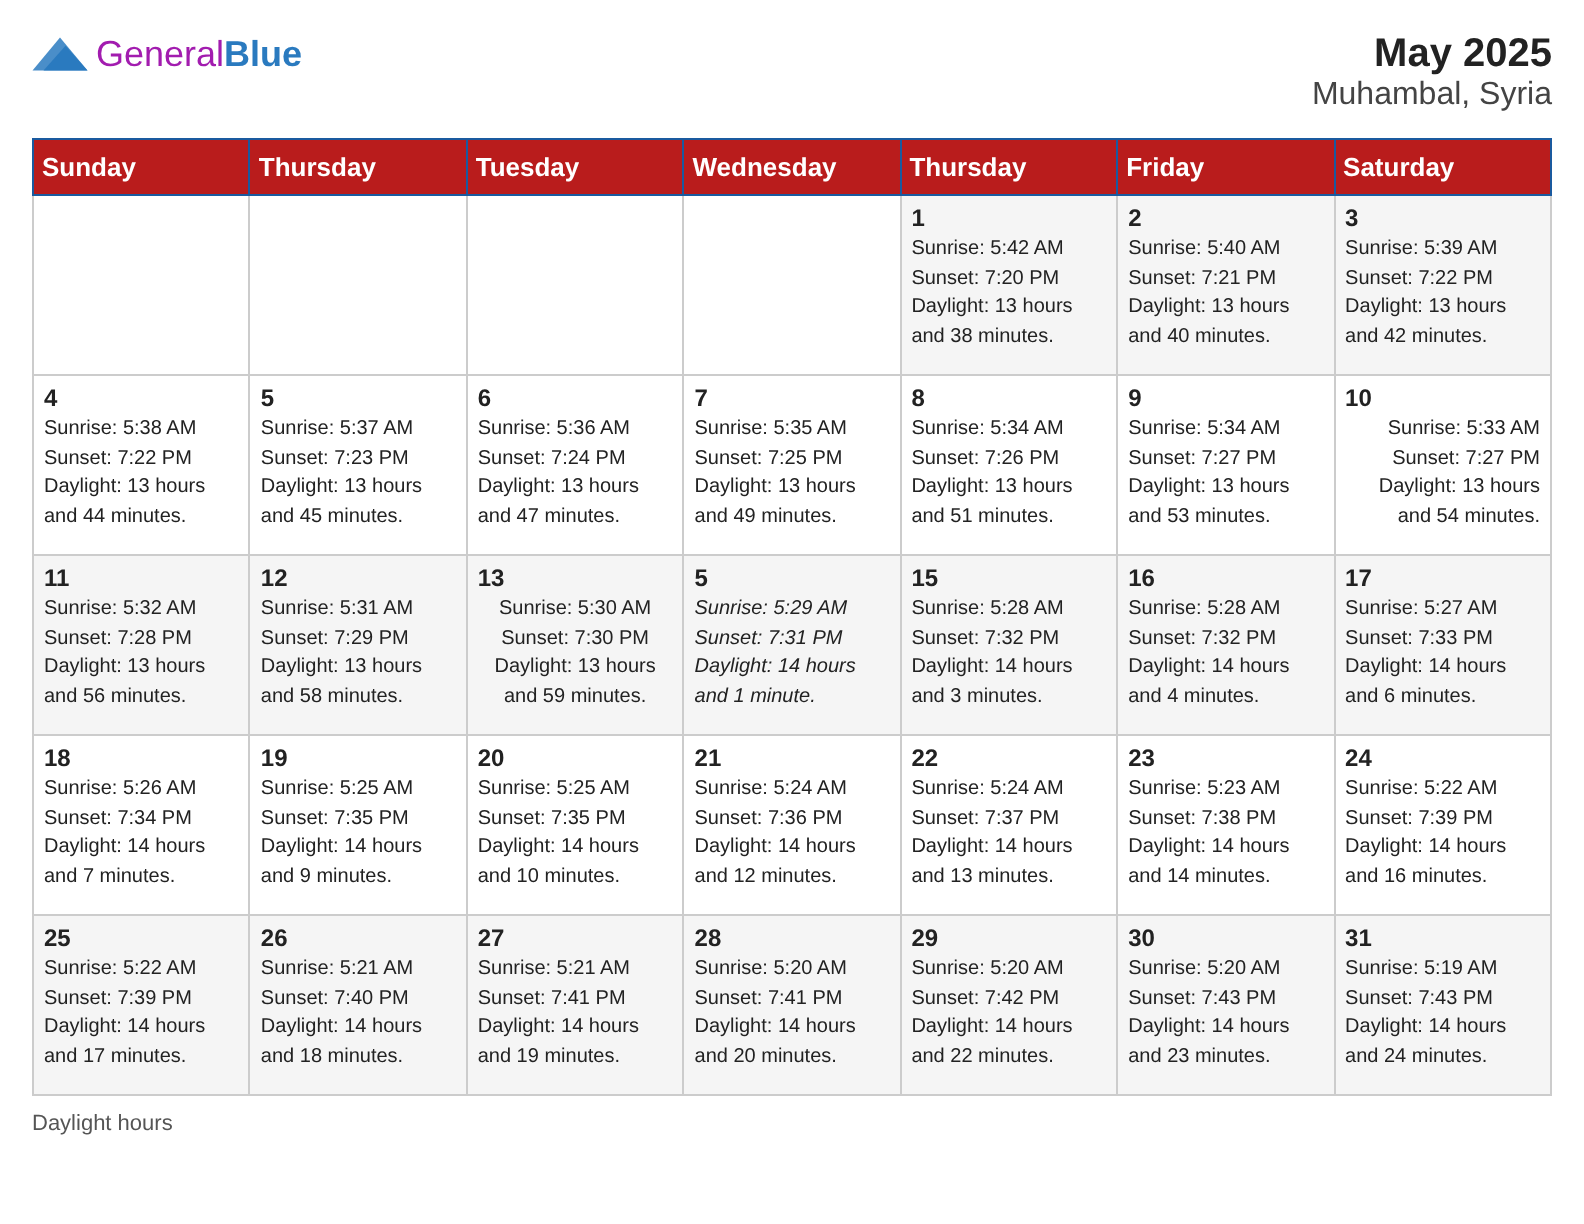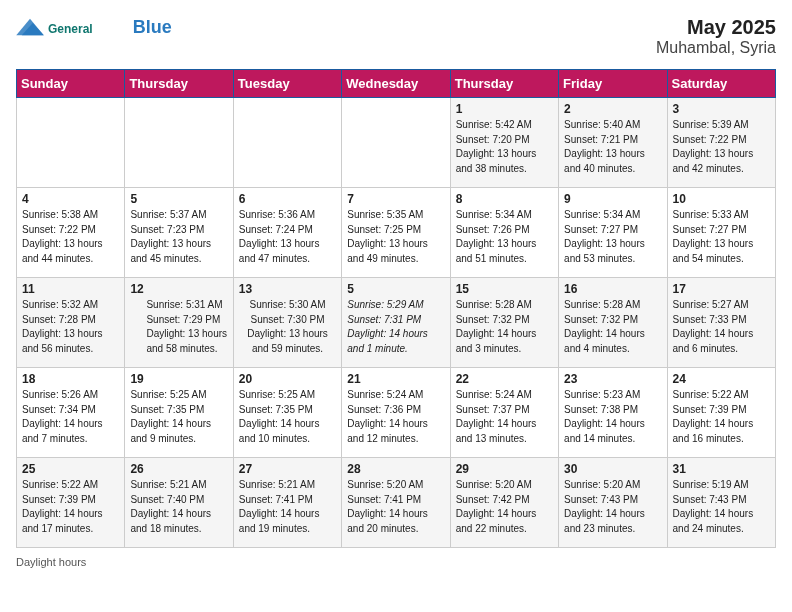--- a/index.html
+++ b/index.html
@@ -36,21 +36,21 @@
     .title-block .location {
       font-size: 16px;
       color: #444;
     }
     table {
       width: 100%;
       border-collapse: collapse;
       table-layout: fixed;
     }
     thead tr th {
-      background-color: #be185d;
+      background-color: #b91c1c;
       color: #fff;
       font-size: 13px;
       font-weight: bold;
       padding: 6px 4px;
       text-align: left;
       border: 1px solid #1a5a9f;
     }
     tbody tr td {
       border: 1px solid #ccc;
       vertical-align: top;
@@ -89,21 +89,21 @@
 </head>
 <body>
 
 <div class="header">
   <div class="logo">
     <svg class="logo-icon" viewBox="0 0 40 32" xmlns="http://www.w3.org/2000/svg">
       <polygon points="0,28 20,4 40,28" fill="#2a7abf" opacity="0.85"></polygon>
       <polygon points="8,28 24,10 40,28" fill="#2a7abf"></polygon>
     </svg>
     <div>
-      <span style="font-size:12px;font-weight:bold;color:#0f766e;">General</span><span style="font-size:18px;font-weight:bold;color:#2a7abf;padding-left:40px;">Blue</span>
+      <span style="font-size:18px;font-weight:normal;color:#a21caf;">General</span><span style="font-size:18px;font-weight:bold;color:#2a7abf;">Blue</span>
     </div>
   </div>
   <div class="title-block">
     <div class="month-year">May 2025</div>
     <div class="location">Muhambal, Syria</div>
   </div>
 </div>
 
 <table>
   <thead>
@@ -174,35 +174,35 @@
 Daylight: 13 hours and 51 minutes.</div>
         </td>
         <td>
           <span class="day-number">9</span>
           <div class="day-info" style="white-space: pre-line;">Sunrise: 5:34 AM
 Sunset: 7:27 PM
 Daylight: 13 hours and 53 minutes.</div>
         </td>
         <td>
           <span class="day-number">10</span>
-          <div class="day-info" style="white-space: pre-line;">Sunrise: 5:33 AM
+          <div class="day-info" style="white-space: pre-line; text-align: right;">Sunrise: 5:33 AM
 Sunset: 7:27 PM
 Daylight: 13 hours and 54 minutes.</div>
         </td>
       </tr>
       <tr>
         <td>
           <span class="day-number">11</span>
           <div class="day-info" style="white-space: pre-line;">Sunrise: 5:32 AM
 Sunset: 7:28 PM
 Daylight: 13 hours and 56 minutes.</div>
         </td>
         <td>
           <span class="day-number">12</span>
-          <div class="day-info" style="white-space: pre-line; margin-left: 16px;">Sunrise: 5:31 AM
+          <div class="day-info" style="white-space: pre-line;">Sunrise: 5:31 AM
 Sunset: 7:29 PM
 Daylight: 13 hours and 58 minutes.</div>
         </td>
         <td>
           <span class="day-number">13</span>
           <div class="day-info" style="white-space: pre-line; text-align: center;">Sunrise: 5:30 AM
 Sunset: 7:30 PM
 Daylight: 13 hours and 59 minutes.</div>
         </td>
         <td>

